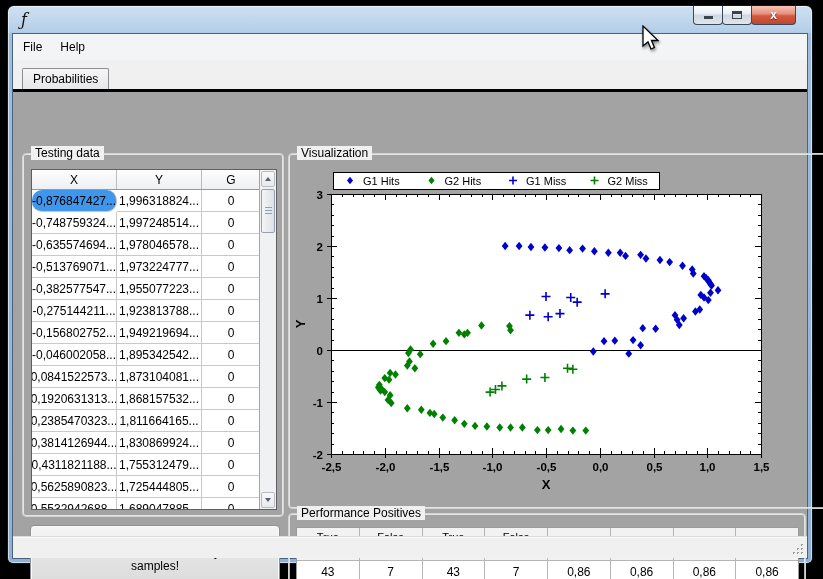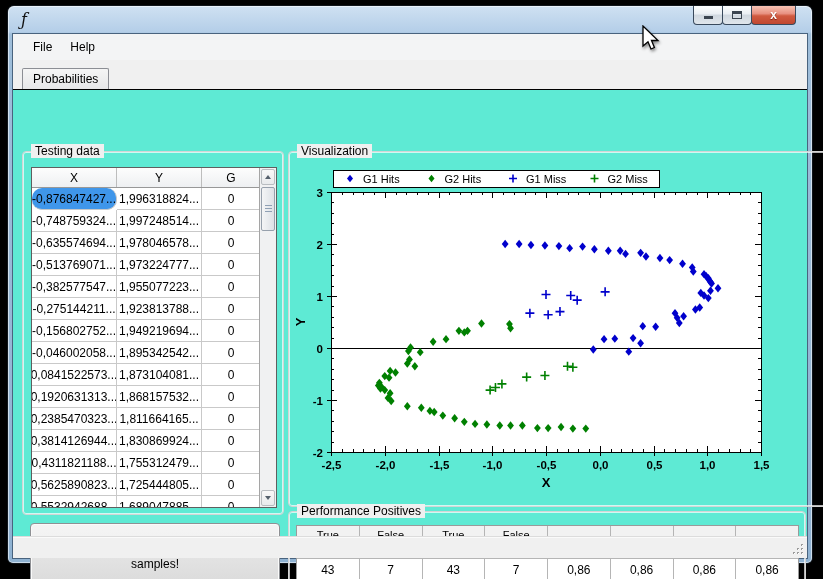--- a/index.html
+++ b/index.html
@@ -24,31 +24,31 @@
   .wbtn.closeb{width:45px;background:linear-gradient(180deg,#f7c3b4,#e89181 42%,#d05a40 55%,#c04730);}
   .glyph-min{width:9px;height:3px;background:#3a4450;margin-top:5px;}
   .glyph-max{width:10px;height:8px;border:1px solid #3a4450;border-top-width:3px;background:transparent;}
   .glyph-close{color:#fff;font-size:12px;font-weight:bold;line-height:12px;
                text-shadow:0 1px 1px #7c2010;}
 
   .client{position:absolute;left:5px;right:5px;top:28px;bottom:5px;background:#f0f0f0;
           box-shadow:0 0 0 1px #49637e;}
 
   .menubar{position:absolute;left:0;top:0;right:0;height:26px;display:flex;align-items:center;
-           padding-left:11px;background:#f3f4f5;font-size:12px;}
+           padding-left:1px;background:#f3f4f5;font-size:12px;}
   .menu-item{padding:4px 9px;}
 
   .tabs{position:absolute;left:9px;top:32px;height:23px;display:flex;align-items:flex-end;z-index:2;}
   .tab{height:21px;padding:0 10px;font-size:12px;display:flex;align-items:center;
        background:linear-gradient(#f5f5f5,#e6e7e8);border:1px solid #8c8e94;border-bottom:none;
        border-radius:2px 2px 0 0;margin-right:2px;white-space:nowrap;}
   .tab.active{height:25px;margin-bottom:-1px;background:linear-gradient(#fdfdfd,#f3f3f3);position:relative;}
 
-  .tabpage{position:absolute;left:0;top:55px;right:0;bottom:22px;background:#5eead4;
-           border-top:1px solid #000000;}
+  .tabpage{position:absolute;left:0;top:55px;right:0;bottom:22px;background:#a3a3a3;
+           border-top:3px solid #000000;}
 
   .groupbox{position:absolute;border:1px solid #d4d4d4;border-radius:4px;
             box-shadow:inset 0 0 0 1px rgba(255,255,255,.7);}
   .grouplabel{position:absolute;top:-8px;left:8px;background:#f0f0f0;padding:0 4px;font-size:12px;
               white-space:nowrap;}
 
   
   .g-testing{left:9px;top:61px;width:262px;height:364px;}
   .grid{position:absolute;left:8px;top:15px;width:246px;height:341px;background:#fff;
         border:1px solid #5f5f5f;overflow:hidden;}

